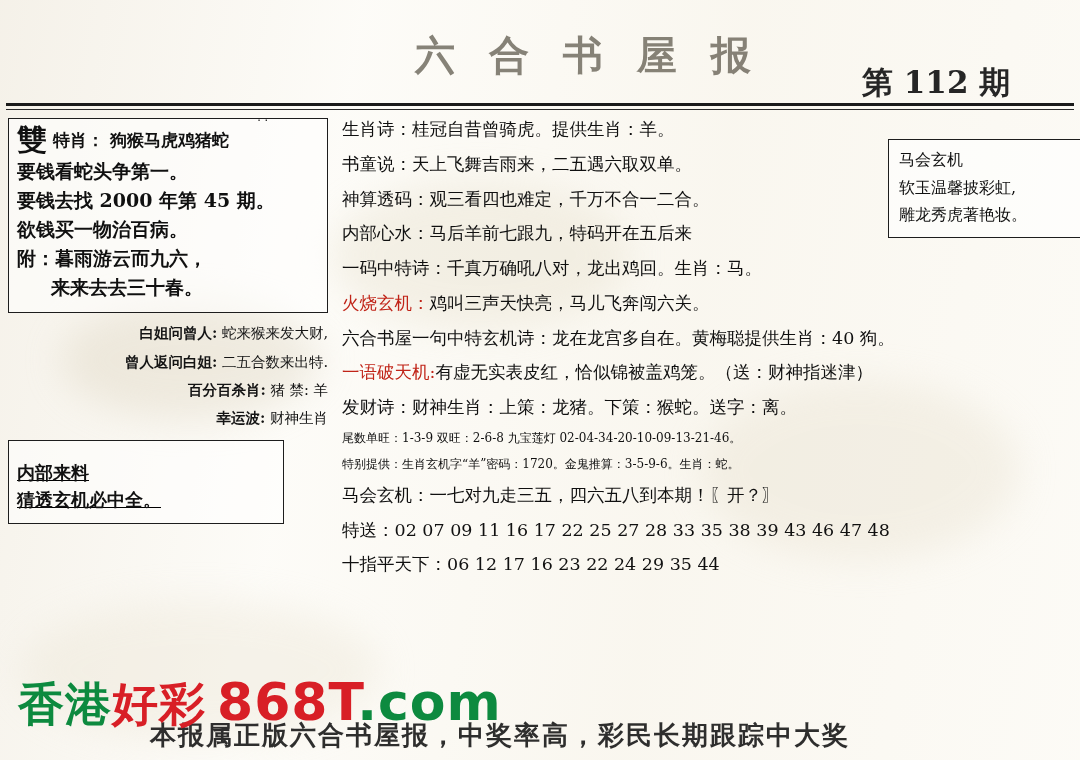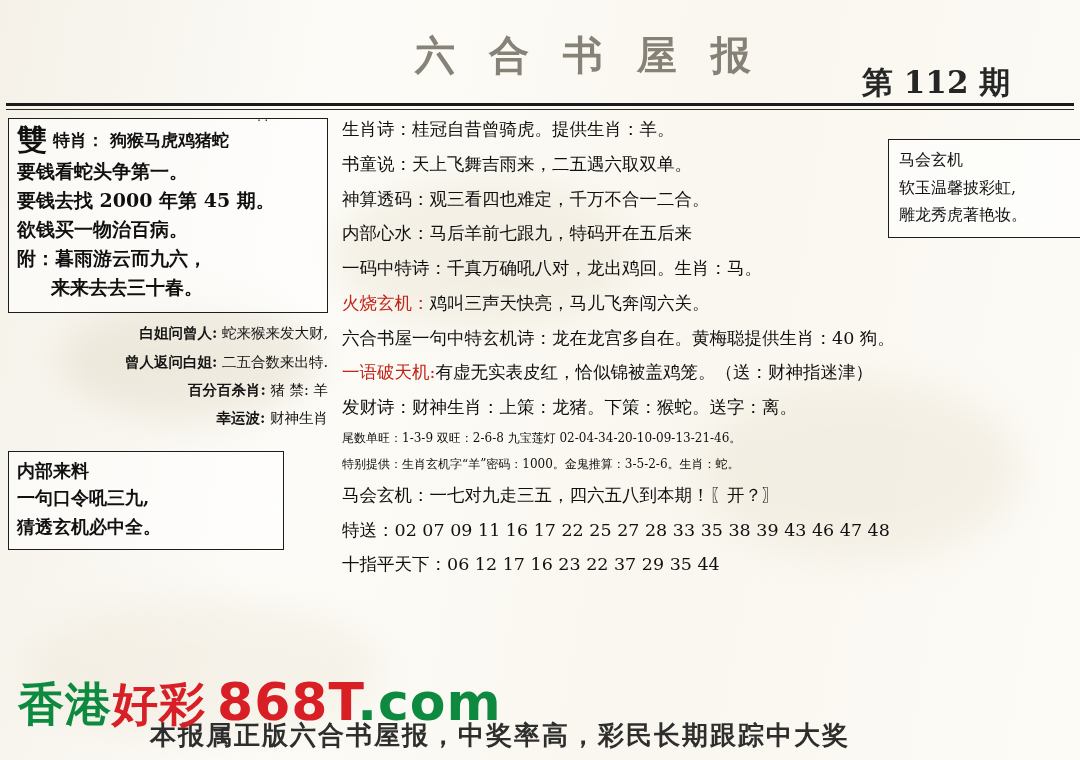--- a/index.html
+++ b/index.html
@@ -136,23 +136,24 @@
     font-family: "DejaVu Serif", "Liberation Serif", serif;
     font-size: 14.5px;
     color: #141414;
     line-height: 1.95;
     white-space: nowrap;
     text-align: right;
   }
   .qa-line .lbl { font-weight: bold; }
 
   .inner-box {
-    margin-top: 19px;
+    margin-top: 8px;
     width: 258px;
-    padding: 5px 8px 8px 8px;
+    padding: 18px 8px 8px 8px;
+    text-decoration: underline;
   }
   .inner-title {
     font-family: "DejaVu Serif", "Liberation Serif", serif;
     font-size: 18px;
     font-weight: bold;
     color: #111;
     line-height: 1.5;
   }
   .inner-line {
     font-family: "DejaVu Serif", "Liberation Serif", serif;
@@ -291,21 +292,20 @@
         <span>猪  禁: 羊</span>
       </div>
       <div class="qa-line">
         <span class="lbl">幸运波:</span>
         <span>财神生肖</span>
       </div>
     </div>
 
     <div class="box inner-box">
       <div class="inner-title">内部来料</div>
-      <div class="inner-line">一句口令吼三九,</div>
       <div class="inner-line">猜透玄机必中全。</div>
     </div>
   </div>
 
   <div class="right-col">
     <div class="entry">
       <span class="k">生肖诗：</span><span>桂冠自昔曾骑虎。提供生肖：羊。</span>
     </div>
     <div class="entry">
       <span class="k">书童说：</span><span>天上飞舞吉雨来，二五遇六取双单。</span>
@@ -328,30 +328,30 @@
     <div class="entry red">
       <span class="k">一语破天机:</span><span>有虚无实表皮红，恰似锦被盖鸡笼。（送：财神指迷津）</span>
     </div>
     <div class="entry">
       <span class="k">发财诗：</span><span>财神生肖：上策：龙猪。下策：猴蛇。送字：离。</span>
     </div>
     <div class="entry small">
       <span class="k">尾数单旺：</span><span>1-3-9 双旺：2-6-8 九宝莲灯 02-04-34-20-10-09-13-21-46。</span>
     </div>
     <div class="entry small">
-      <span class="k">特别提供：</span><span>生肖玄机字“羊”密码：1000。金鬼推算：3-5-2-6。生肖：蛇。</span>
+      <span class="k">特别提供：</span><span>生肖玄机字“羊”密码：1720。金鬼推算：3-5-9-6。生肖：蛇。</span>
     </div>
     <div class="entry">
       <span class="k">马会玄机：</span><span>一七对九走三五，四六五八到本期！〖开？〗</span>
     </div>
     <div class="entry">
       <span class="k">特送：</span><span>02 07 09 11 16 17 22 25 27 28 33 35 38 39 43 46 47 48</span>
     </div>
     <div class="entry">
-      <span class="k">十指平天下：</span><span>06 12 17 16 23 22 37 29 35 44</span>
+      <span class="k">十指平天下：</span><span>06 12 17 16 23 22 24 29 35 44</span>
     </div>
   </div>
 
   <div class="horse-box">
     <div class="horse-line">马会玄机</div>
     <div class="horse-line">软玉温馨披彩虹,</div>
     <div class="horse-line">雕龙秀虎著艳妆。</div>
   </div>
 
   <div class="wm">

